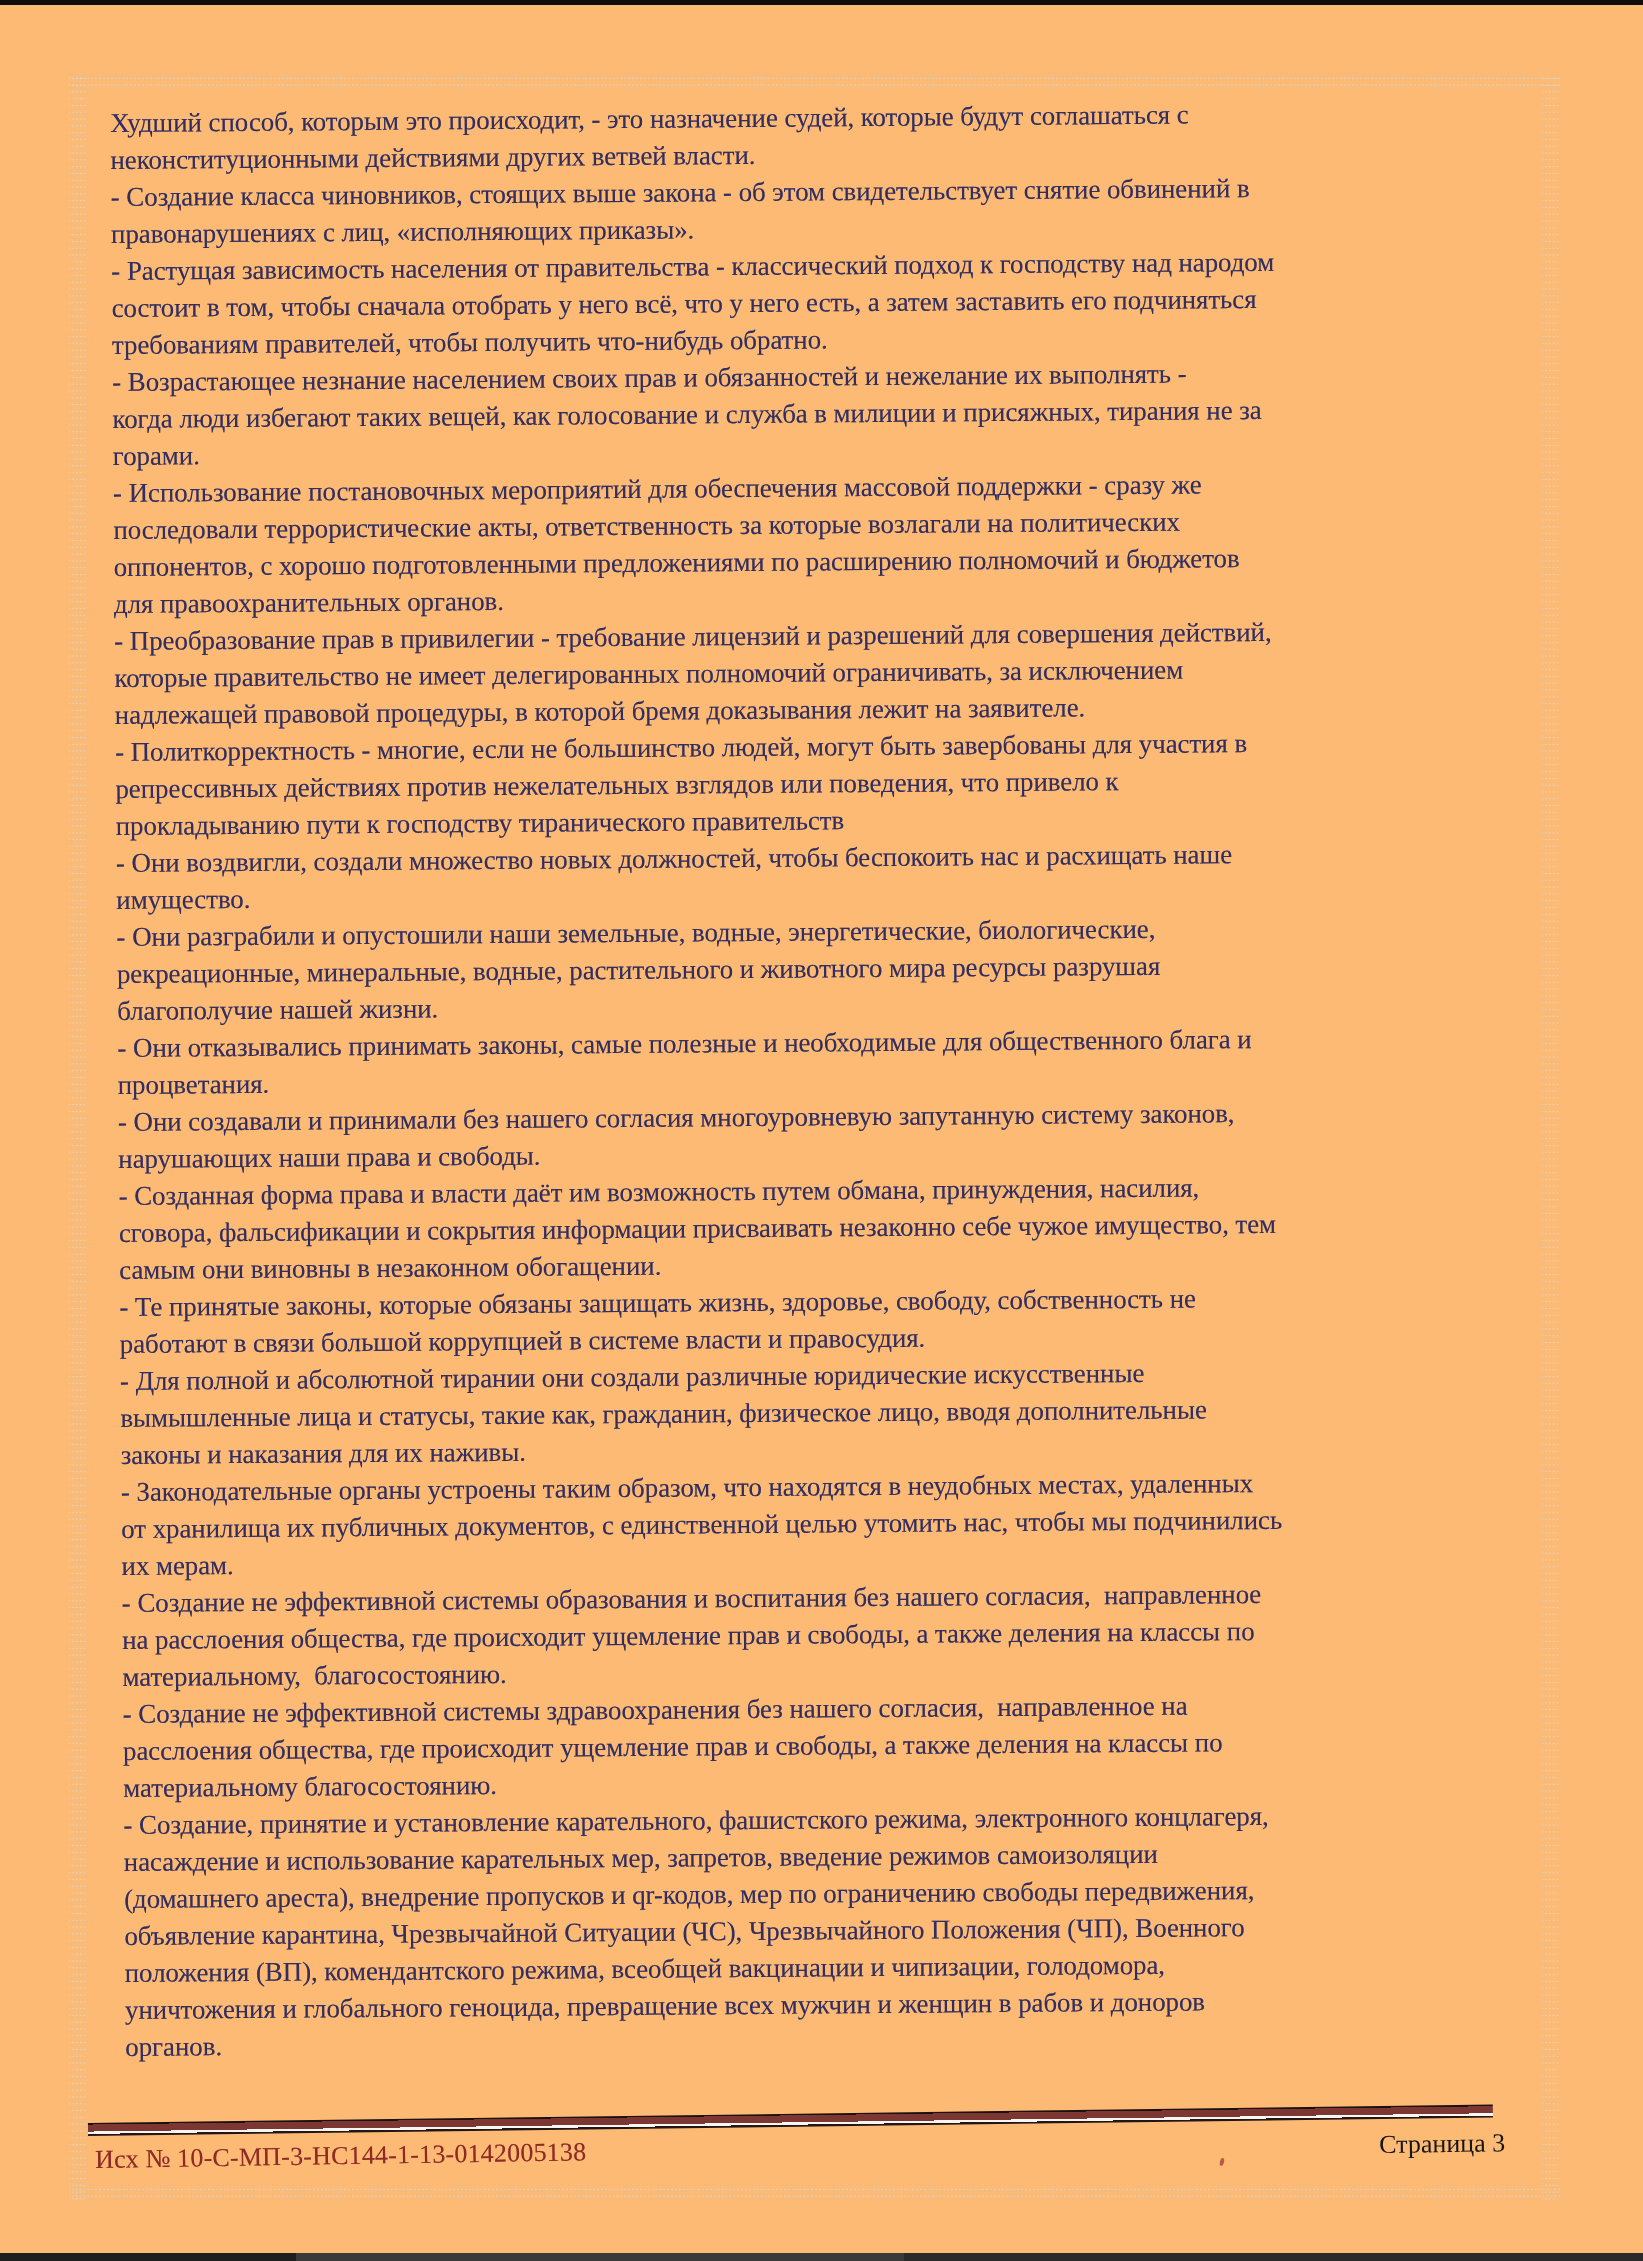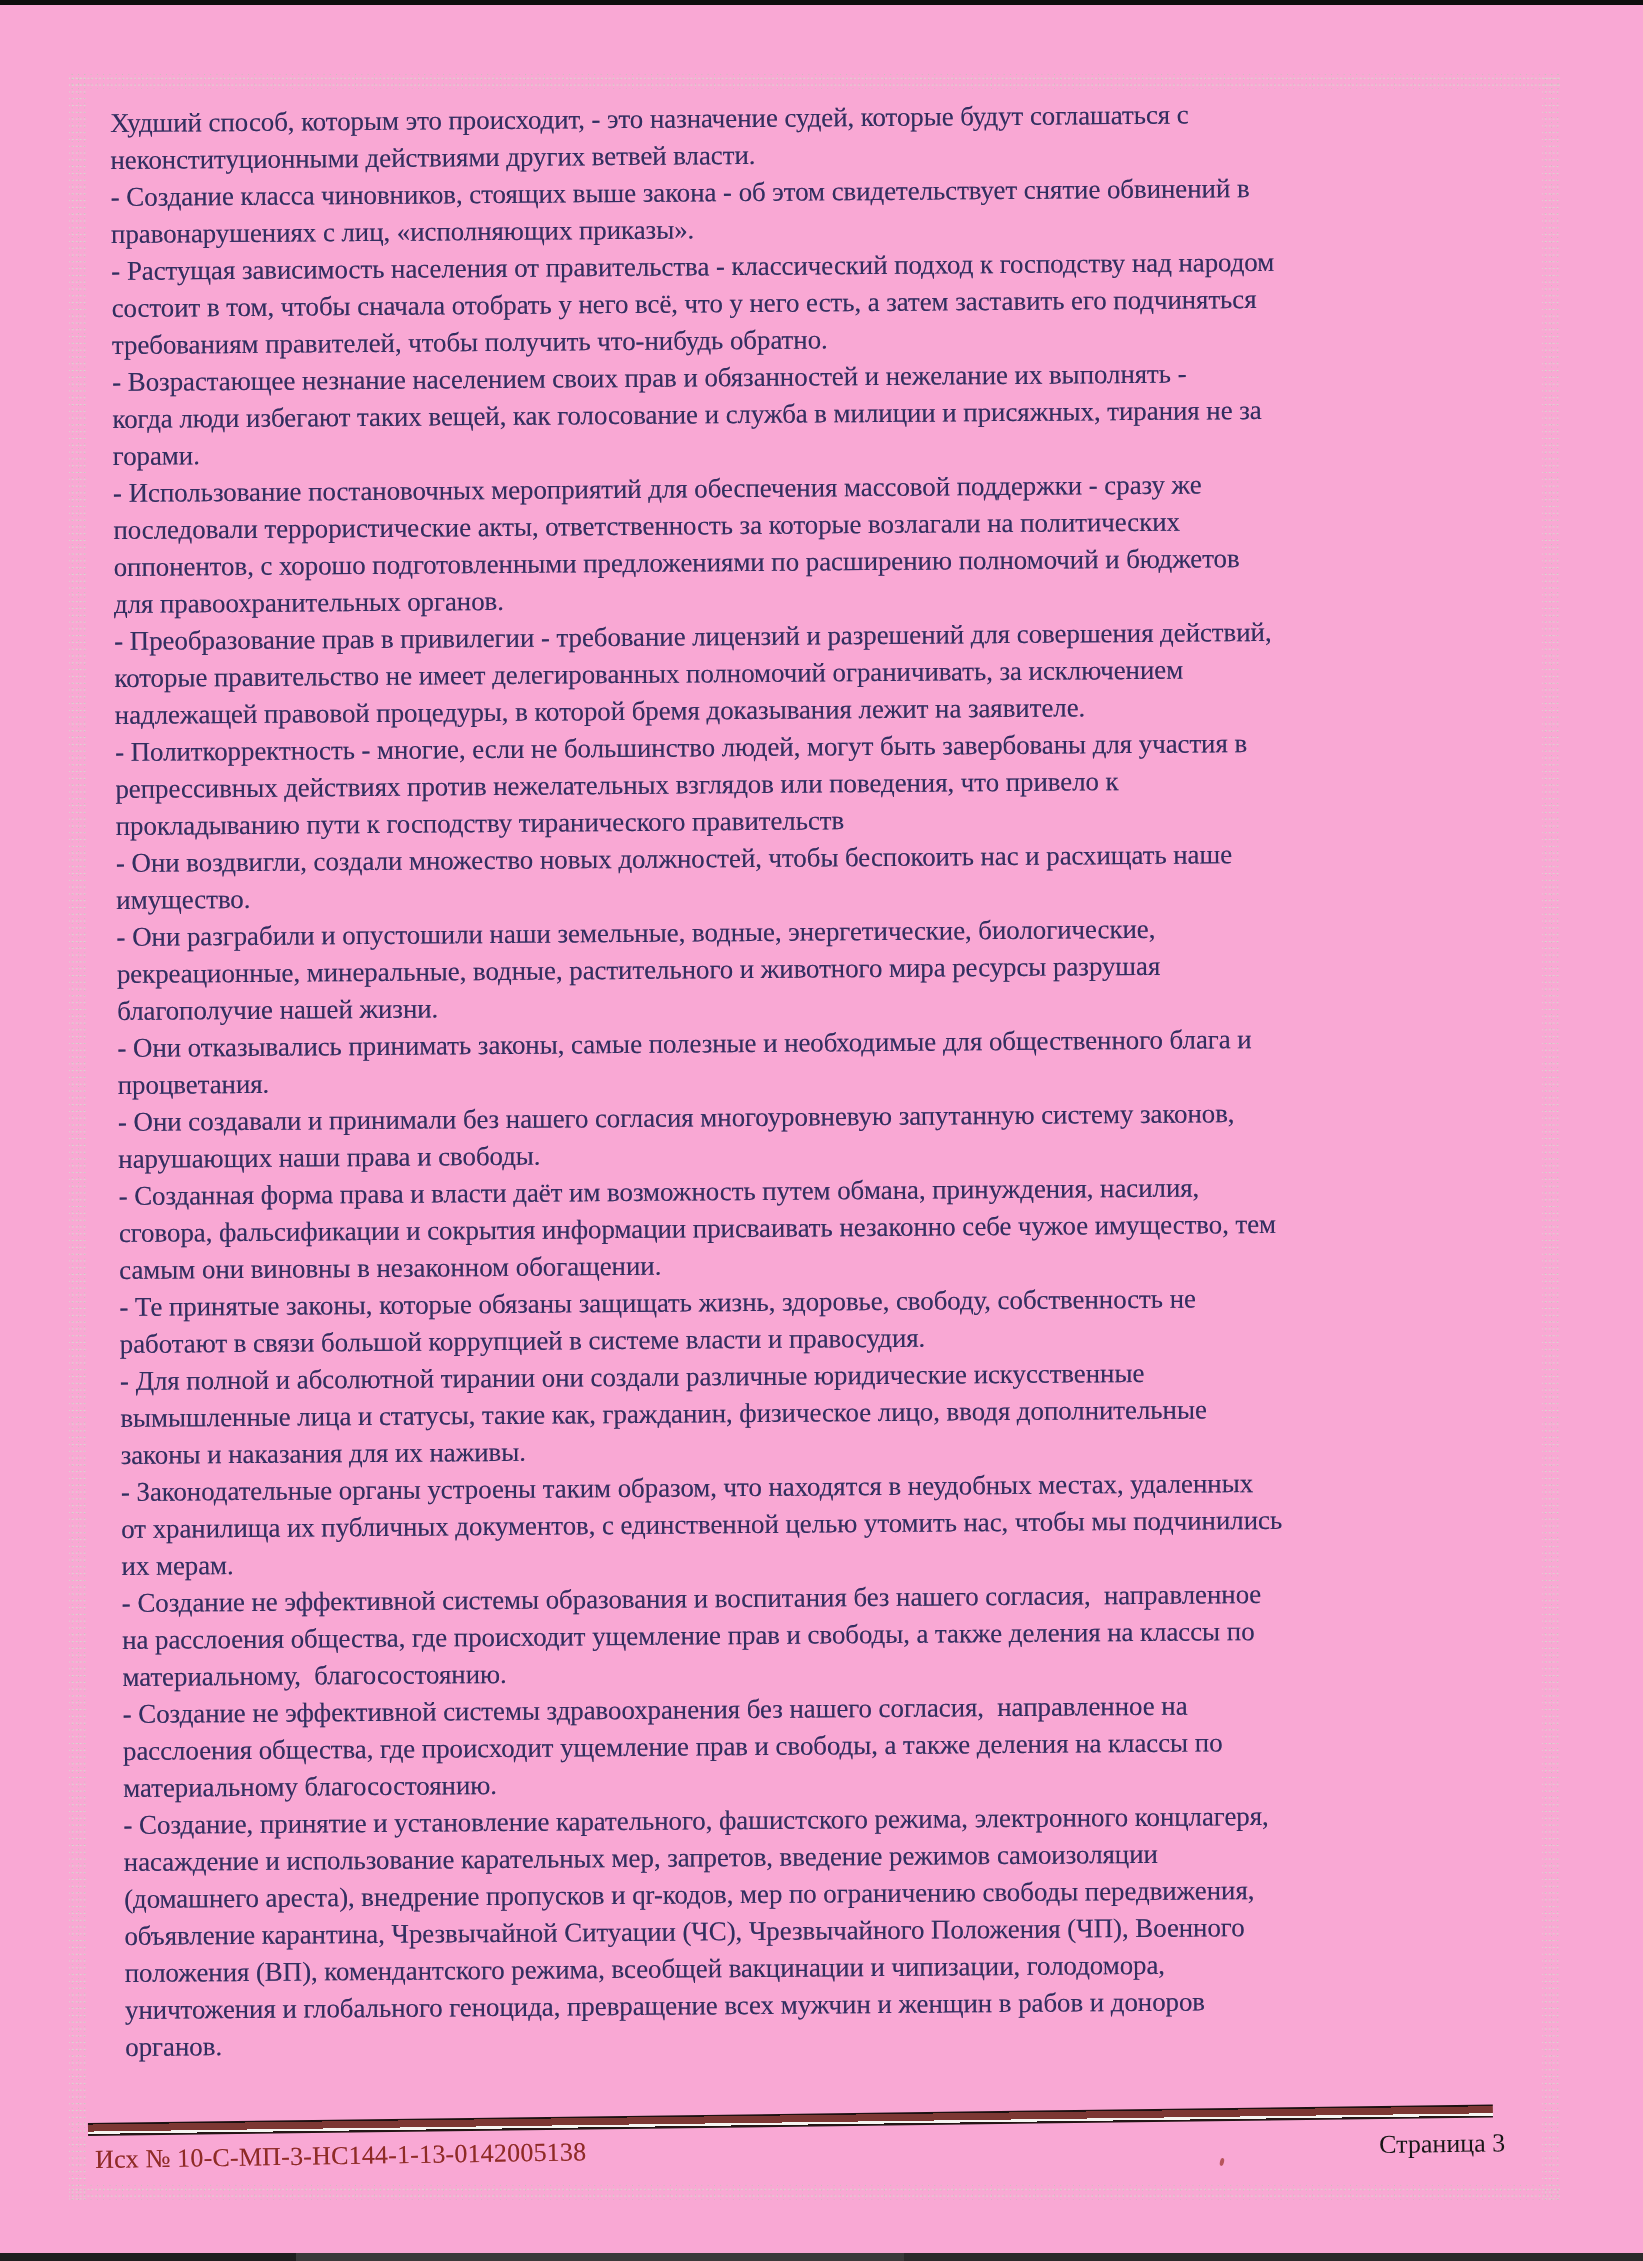--- a/index.html
+++ b/index.html
@@ -1,19 +1,19 @@
 <!DOCTYPE html>
 <html style="font-size:7.7px"><head>
 <meta charset="utf-8">
 <style>
   html,body{margin:0;padding:0;background:#e8e8e4;}
   #page{
     position:relative;
     width:1644px;height:2261px;
-    background:#f9a8d4;
+    background:#fdba74;
     overflow:hidden;
     font-family:"Liberation Serif","DejaVu Serif",serif;
   }
   
   .scan-bar-top{position:absolute;left:0;top:0;width:1644px;height:4.8px;background:#0e0e0e;}
   .scan-bar-bottom{position:absolute;left:0;bottom:0;width:1644px;height:8.2px;
     background:linear-gradient(to right,#1f1f1f 0 18%,#3a3a3a 18% 55%,#2a2a2a 55% 100%);}
   
   .border-band{
     position:absolute;

